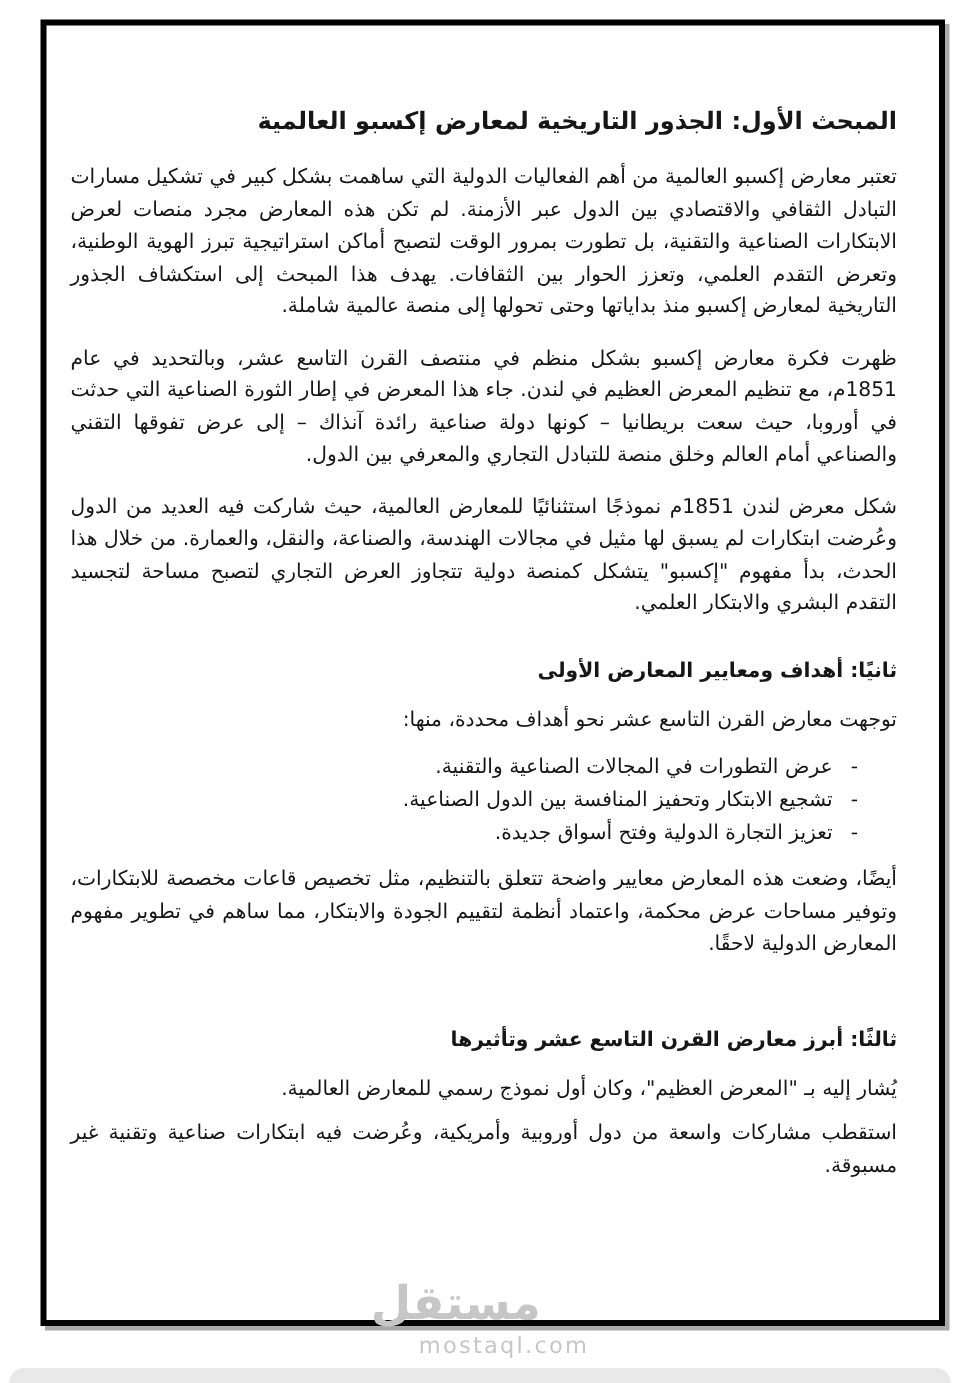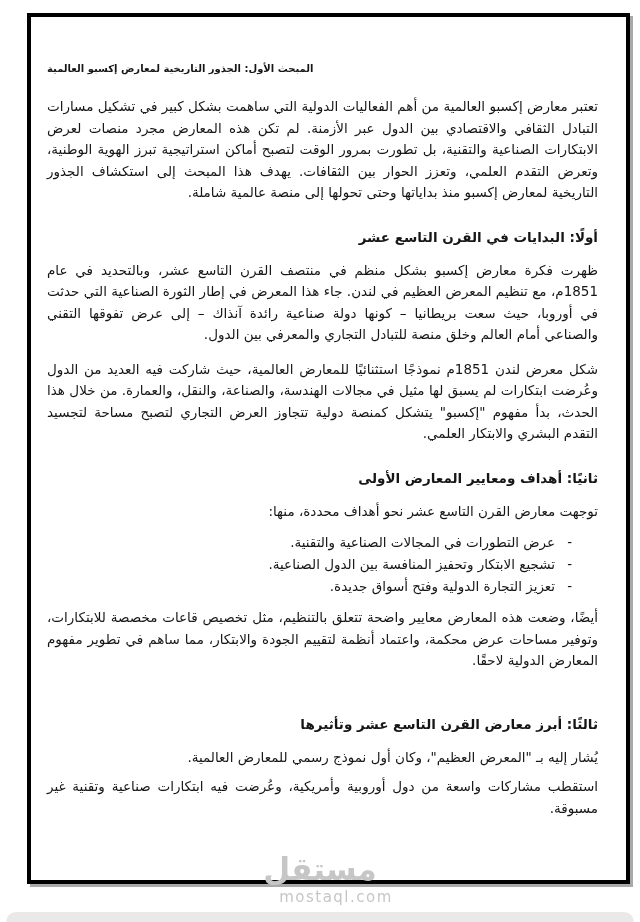--- a/index.html
+++ b/index.html
@@ -33,24 +33,24 @@
     box-sizing: border-box;
     height: 100%;
     padding: 42px 28px 0 16px;
     color: #161616;
     font-size: 13.5px;
     line-height: 21.5px;
     text-align: justify;
     overflow: hidden;
   }
   .doc-title {
-    font-size: 10px;
+    font-size: 16px;
     font-weight: bold;
-    margin: 0 0 17px 0;
-    text-align: left;
+    margin: 12px 0 17px 0;
+    text-align: right;
     line-height: 20px;
   }
   .sec-heading {
     font-size: 13.5px;
     font-weight: bold;
     margin: 0 0 13px 0;
     text-align: right;
     line-height: 20px;
   }
   .para { margin: 0 0 13px 0; }
@@ -69,21 +69,21 @@
   .bullet-dash {
     display: inline-block;
     margin-left: 12px;
   }
   .sub-line { margin: 0 0 8px 0; text-align: right; }
   .watermark {
     position: absolute;
     left: 50%;
     top: 854px;
     transform: translateX(-50%);
-    text-align: center;
+    text-align: left;
     color: #c6c6c6;
     z-index: 5;
     pointer-events: none;
     line-height: 1;
   }
   .watermark .wm-ar {
     font-size: 31px;
     font-weight: bold;
     letter-spacing: 1px;
     display: block;
@@ -110,21 +110,20 @@
 
 <div class="viewport">
 
   <div class="page">
     <div class="content">
 
       <h1 class="doc-title">المبحث الأول: الجذور التاريخية لمعارض إكسبو العالمية</h1>
 
       <p class="para">تعتبر معارض إكسبو العالمية من أهم الفعاليات الدولية التي ساهمت بشكل كبير في تشكيل مسارات التبادل الثقافي والاقتصادي بين الدول عبر الأزمنة. لم تكن هذه المعارض مجرد منصات لعرض الابتكارات الصناعية والتقنية، بل تطورت بمرور الوقت لتصبح أماكن استراتيجية تبرز الهوية الوطنية، وتعرض التقدم العلمي، وتعزز الحوار بين الثقافات. يهدف هذا المبحث إلى استكشاف الجذور التاريخية لمعارض إكسبو منذ بداياتها وحتى تحولها إلى منصة عالمية شاملة.</p>
 
-      <h2 class="sec-heading gap-before">أولًا: البدايات في القرن التاسع عشر</h2>
 
       <p class="para">ظهرت فكرة معارض إكسبو بشكل منظم في منتصف القرن التاسع عشر، وبالتحديد في عام 1851م، مع تنظيم المعرض العظيم في لندن. جاء هذا المعرض في إطار الثورة الصناعية التي حدثت في أوروبا، حيث سعت بريطانيا – كونها دولة صناعية رائدة آنذاك – إلى عرض تفوقها التقني والصناعي أمام العالم وخلق منصة للتبادل التجاري والمعرفي بين الدول.</p>
 
       <p class="para">شكل معرض لندن 1851م نموذجًا استثنائيًا للمعارض العالمية، حيث شاركت فيه العديد من الدول وعُرضت ابتكارات لم يسبق لها مثيل في مجالات الهندسة، والصناعة، والنقل، والعمارة. من خلال هذا الحدث، بدأ مفهوم "إكسبو" يتشكل كمنصة دولية تتجاوز العرض التجاري لتصبح مساحة لتجسيد التقدم البشري والابتكار العلمي.</p>
 
       <h2 class="sec-heading gap-before">ثانيًا: أهداف ومعايير المعارض الأولى</h2>
 
       <p class="lead">توجهت معارض القرن التاسع عشر نحو أهداف محددة، منها:</p>
 
       <ul class="bullet-list">

